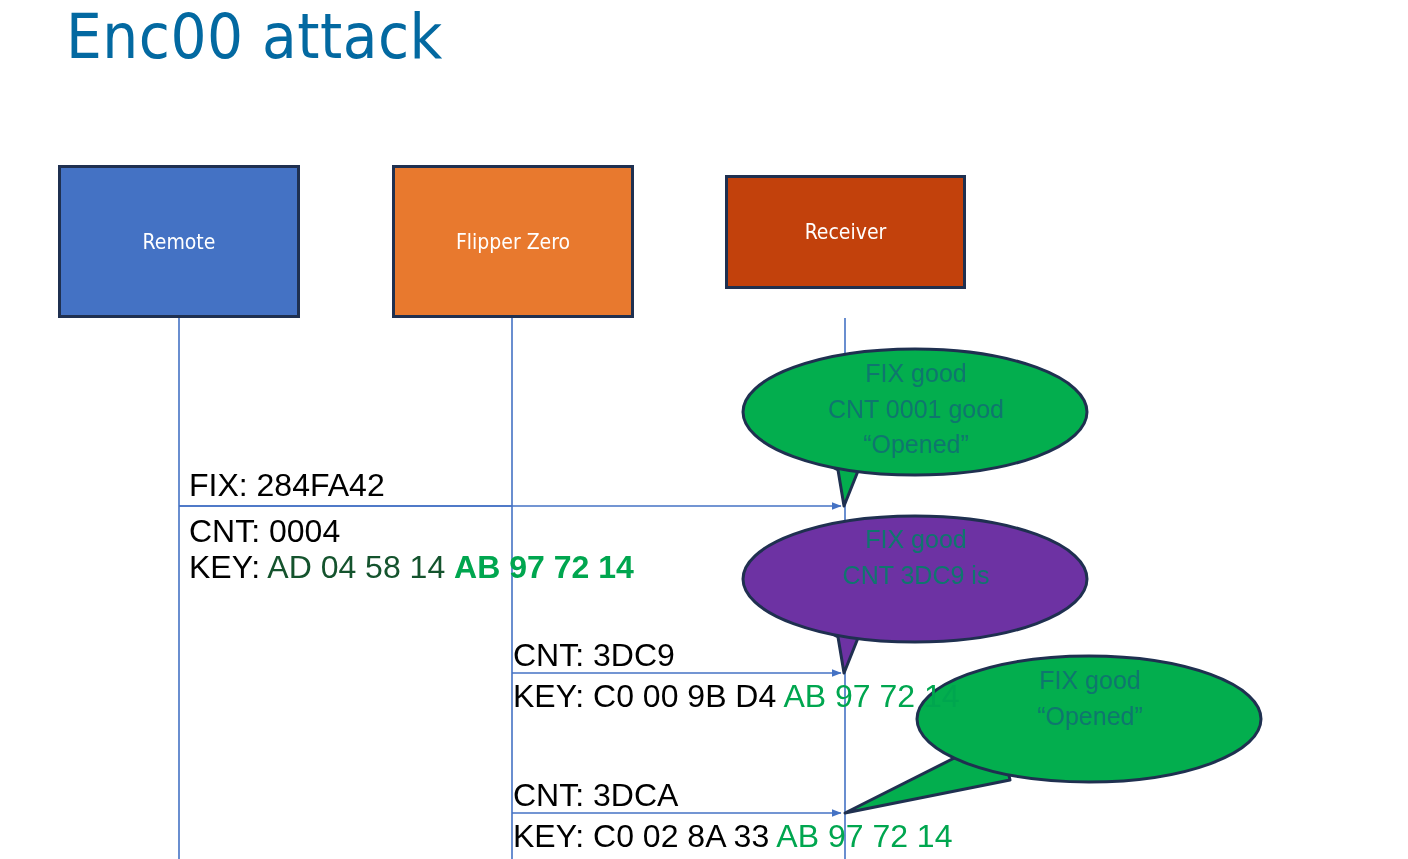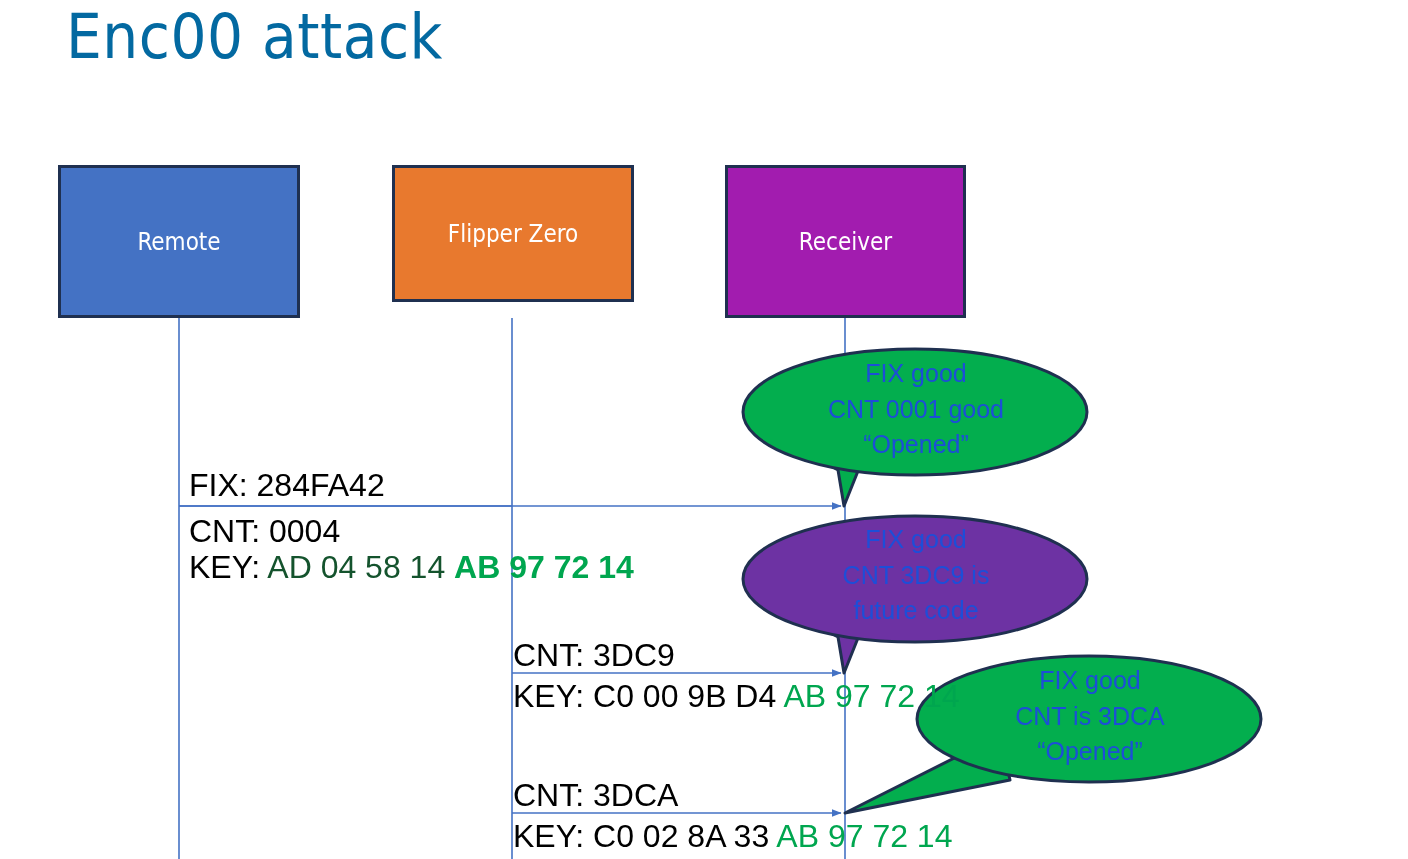--- a/index.html
+++ b/index.html
@@ -36,28 +36,28 @@
   
   .actor-box {
     position: absolute;
     box-sizing: border-box;
     border: 3px solid #1F3050;
     display: flex;
     align-items: center;
     justify-content: center;
     color: #ffffff;
     font-family: "DejaVu Sans Condensed", "Liberation Sans", sans-serif;
-    font-size: 24px;
+    font-size: 21px;
     font-weight: 400;
     text-align: center;
     white-space: nowrap;
   }
   .actor-remote  { left: 58px;  top: 165px; width: 242px; height: 153px; background: #4472C4; }
-  .actor-flipper { left: 392px; top: 165px; width: 242px; height: 137px; background: #E8792E; }
-  .actor-receiver{ left: 725px; top: 165px; width: 241px; height: 153px; background: #a21caf; }
+  .actor-flipper { left: 392px; top: 165px; width: 242px; height: 153px; background: #E8792E; }
+  .actor-receiver{ left: 725px; top: 175px; width: 241px; height: 114px; background: #c2410c; }
 
   
   #vector {
     position: absolute;
     left: 0; top: 0;
     width: 1408px;
     height: 859px;
     pointer-events: none;
   }
   
@@ -77,21 +77,21 @@
   .m-cnt1  { left: 189px; top: 513px; }
   .m-key1  { left: 189px; top: 549px; }
   .m-cnt2  { left: 513px; top: 637px; }
   .m-key2  { left: 513px; top: 678px; }
   .m-cnt3  { left: 513px; top: 777px; }
   .m-key3  { left: 513px; top: 818px; }
 
   
   .bubble-text {
     position: absolute;
-    color: #1d4ed8;
+    color: #0f766e;
     font-family: "Liberation Sans", sans-serif;
     font-size: 25px;
     line-height: 1.42;
     text-align: center;
     white-space: nowrap;
     pointer-events: none;
   }
   .bt-1 { left: 742px; top: 356px; width: 348px; }
   .bt-2 { left: 742px; top: 522px; width: 348px; }
   .bt-3 { left: 916px; top: 663px; width: 348px; }
@@ -176,22 +176,20 @@
 
   <div class="bubble-text bt-1">
     <div>FIX good</div>
     <div>CNT 0001 good</div>
     <div>“Opened”</div>
   </div>
 
   <div class="bubble-text bt-2">
     <div>FIX good</div>
     <div>CNT 3DC9 is</div>
-    <div>future code</div>
   </div>
 
   <div class="bubble-text bt-3">
     <div>FIX good</div>
-    <div>CNT is 3DCA</div>
     <div>“Opened”</div>
   </div>
 
 </div>
 
 </body></html>

